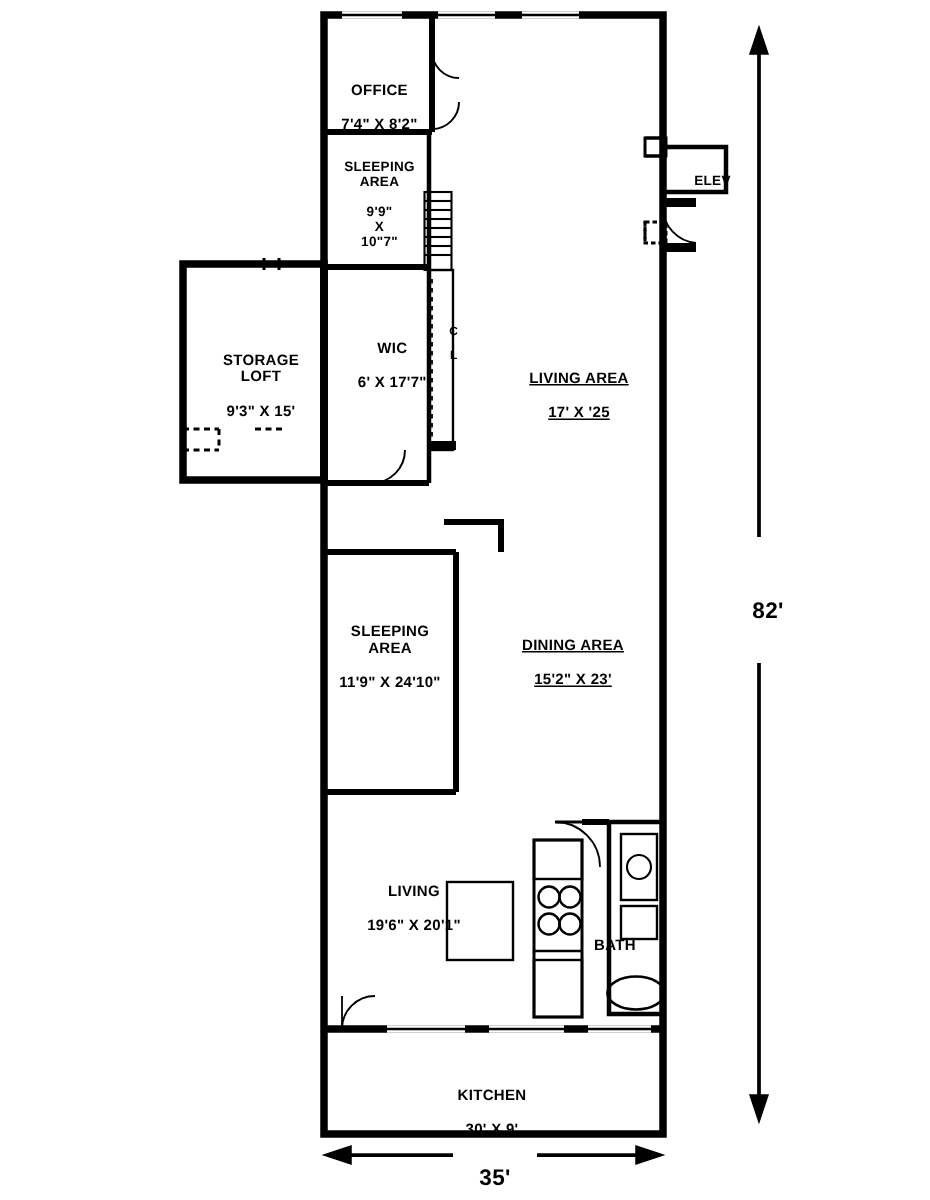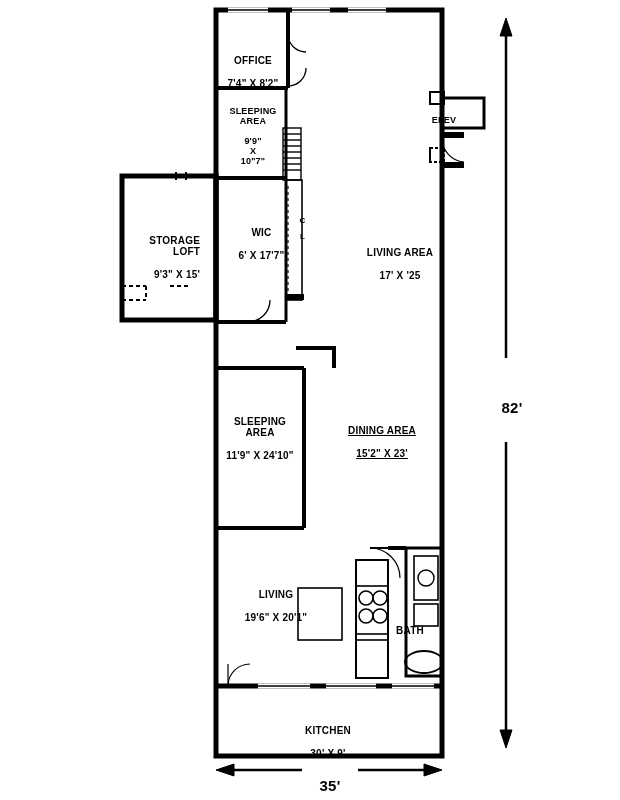--- a/index.html
+++ b/index.html
@@ -213,41 +213,41 @@
 </div>
 
 <div class="lbl sz-small" style="left:213px; top:96px; width:80px;">
   <span class="name">SLEEPING
 AREA</span>
   <span class="dim">9'9"
 X
 10"7"</span>
 </div>
 
-<div class="lbl sz-room" style="left:108px; top:224px; width:92px;text-align:right;">
+<div class="lbl sz-room" style="left:128px; top:224px; width:92px;">
   <span class="name">STORAGE
 LOFT</span>
   <span class="dim">9'3" X 15'</span>
 </div>
 
 <div class="lbl sz-room" style="left:214px; top:216px; width:95px;">
   <span class="name">WIC</span>
   <span class="dim">6' X 17'7"</span>
 </div>
 
 <div class="lbl vert" style="left:288px; top:216px;">
   <span class="name">C L</span>
 </div>
 
-<div class="lbl sz-room" style="left:330px; top:236px; width:140px;">
+<div class="lbl sz-room" style="left:316px; top:236px; width:140px;text-decoration:underline;">
   <span class="name">LIVING AREA</span>
   <span class="dim">17' X '25</span>
 </div>
 
-<div class="lbl sz-small" style="left:424px; top:105px; width:40px;">
+<div class="lbl sz-small" style="left:455px; top:105px; width:40px;">
   <span class="name">ELEV</span>
 </div>
 
 <div class="lbl sz-room" style="left:216px; top:405px; width:88px;">
   <span class="name">SLEEPING
 AREA</span>
   <span class="dim">11'9" X 24'10"</span>
 </div>
 
 <div class="lbl sz-room" style="left:312px; top:414px; width:140px;text-decoration:underline;">

